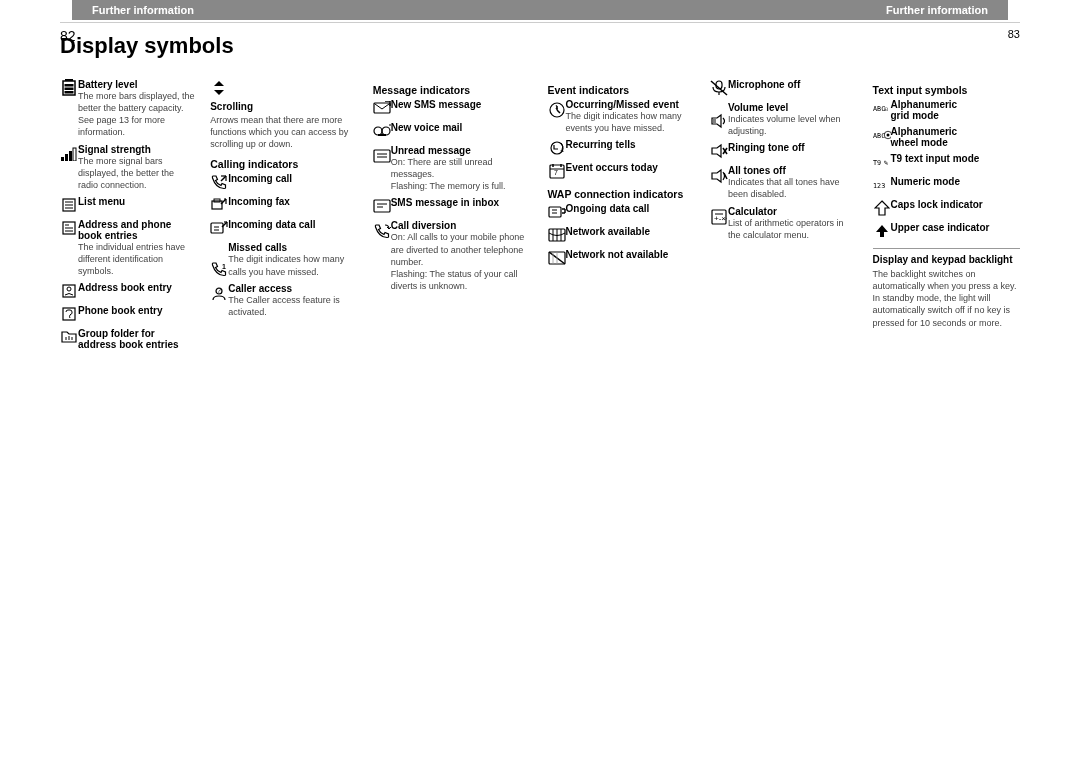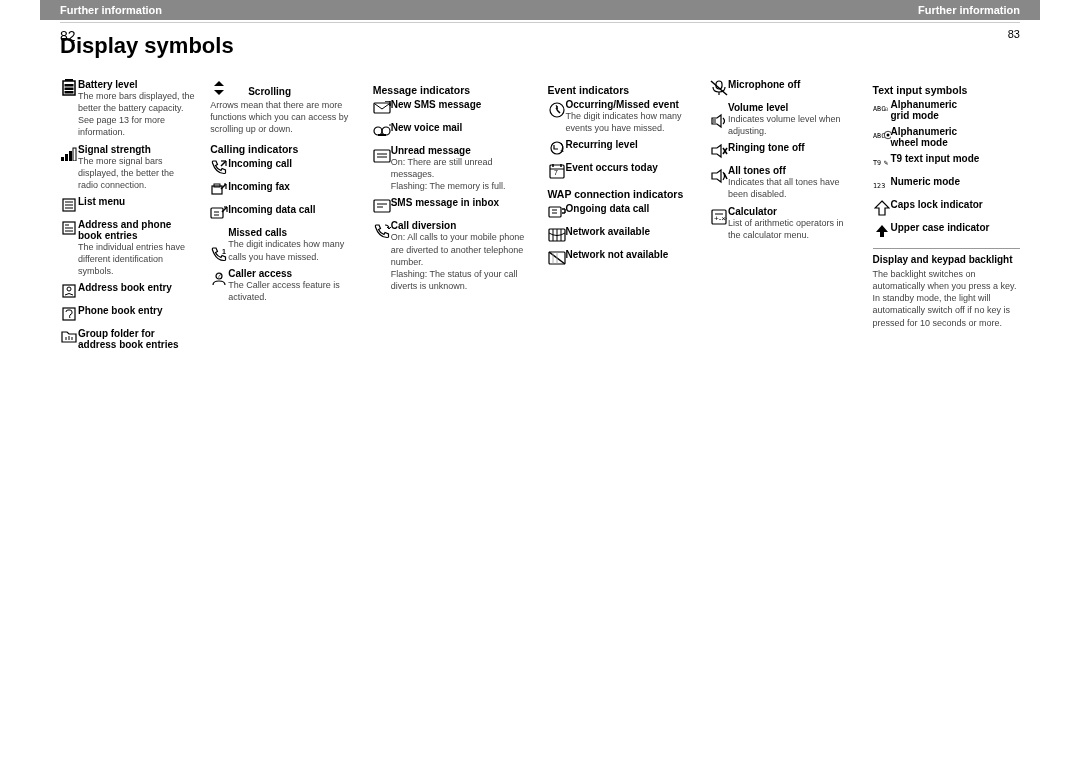--- a/index.html
+++ b/index.html
@@ -19,21 +19,21 @@
       background: #fff;
       position: relative;
     }
 
     .header-bar {
       background: #888;
       display: flex;
       justify-content: space-between;
       align-items: center;
       padding: 4px 20px;
-      margin: 0 40px;
+      margin: 0 72px;
     }
 
     .header-bar span {
       color: #fff;
       font-size: 11px;
       font-weight: bold;
     }
 
     .page-number-left {
       position: absolute;
@@ -110,23 +110,24 @@
       margin-top: 5px;
     }
 
     .rule-line {
       border-top: 1px solid #999;
       margin: 8px 0 5px 0;
     }
 
     .label-with-icon {
       display: flex;
-      align-items: flex-end;
-      gap: 20px;
+      align-items: flex-start;
+      gap: 4px;
       margin-bottom: 2px;
+      flex-direction: column;
     }
   </style>
 </head>
 <body>
 
 <div class="page-wrapper">
 
   <div class="page-number-left">82</div>
   <div class="page-number-right">83</div>
 
@@ -410,21 +411,21 @@
 
       <div class="item-row">
         <div class="item-icon">
           <svg width="18" height="16" viewBox="0 0 18 16">
             <circle cx="9" cy="8" r="6" fill="none" stroke="#000" stroke-width="1.2"></circle>
             <path d="M6 5 L6 9 L10 9" fill="none" stroke="#000" stroke-width="1.2"></path>
             <path d="M13 3 Q16 6 14 10" fill="none" stroke="#000" stroke-width="1"></path>
             <polygon points="14,10 16,12 12,11" fill="#000"></polygon>
           </svg>
         </div>
-        <div class="item-label">Recurring level</div>
+        <div class="item-label">Recurring tells</div>
       </div>
 
       <div class="item-row">
         <div class="item-icon">
           <svg width="16" height="16" viewBox="0 0 16 16">
             <rect x="1" y="2" width="14" height="13" rx="1" fill="none" stroke="#000" stroke-width="1.2"></rect>
             <line x1="4" y1="1" x2="4" y2="4" stroke="#000" stroke-width="1.5"></line>
             <line x1="12" y1="1" x2="12" y2="4" stroke="#000" stroke-width="1.5"></line>
             <line x1="1" y1="6" x2="15" y2="6" stroke="#000" stroke-width="1"></line>
             <text x="5" y="12" font-size="7" fill="#000">7</text>

